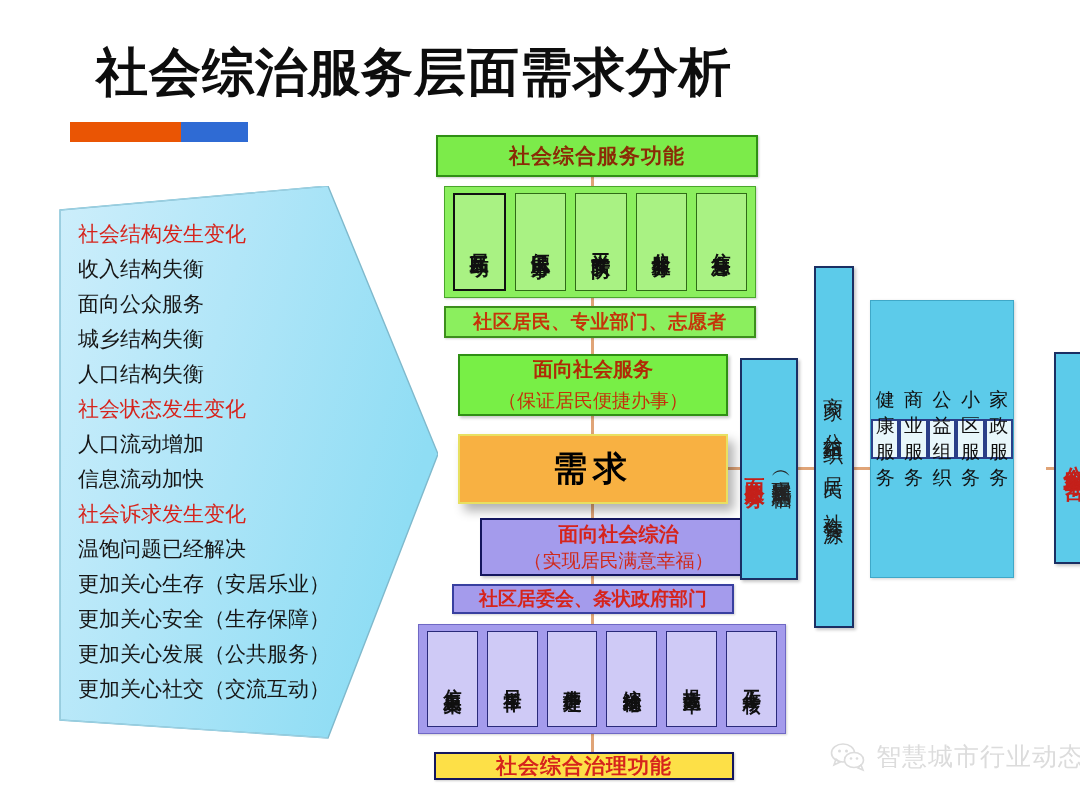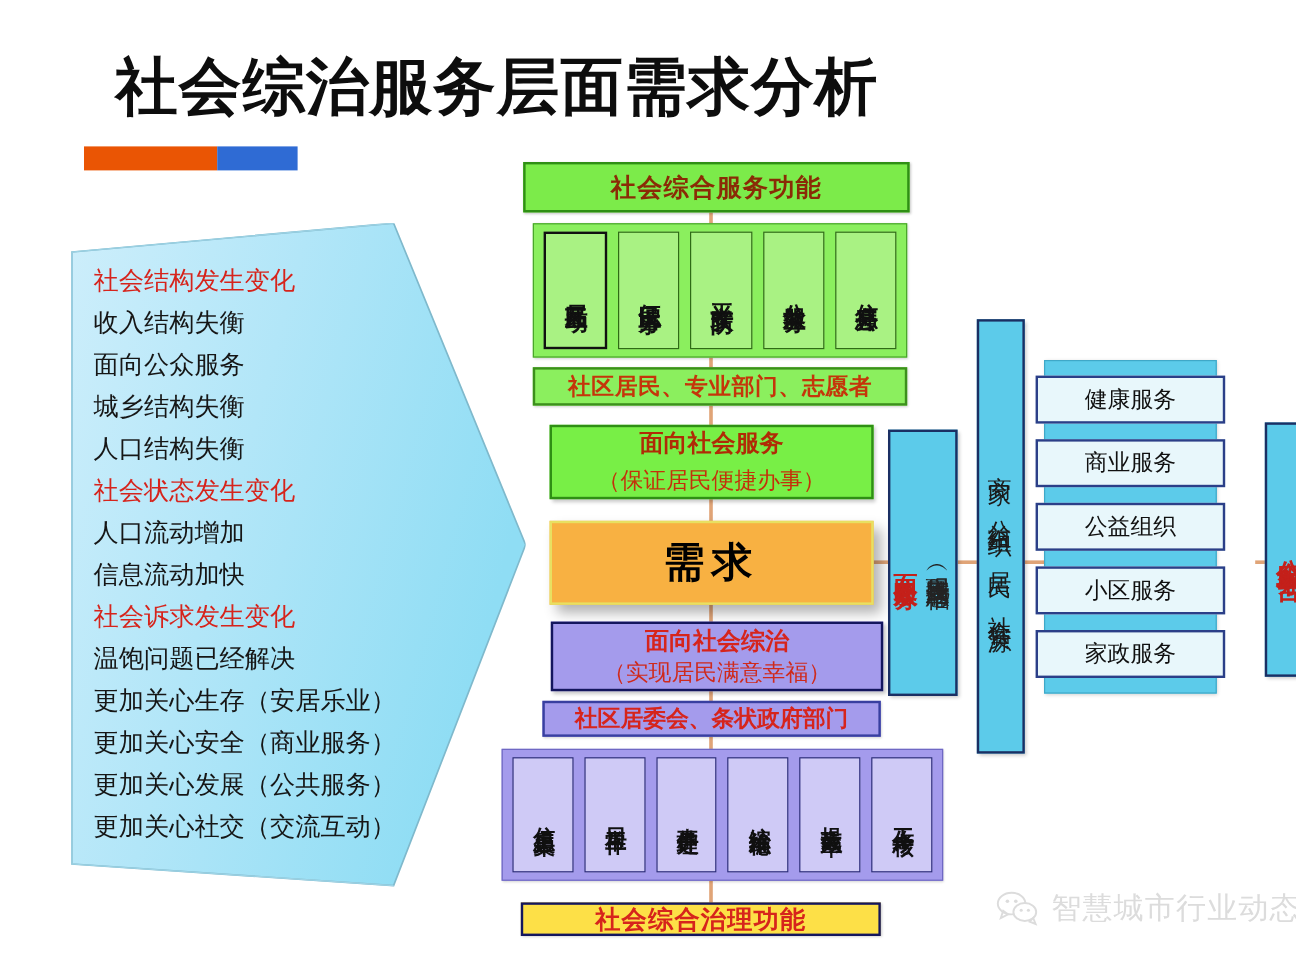--- a/index.html
+++ b/index.html
@@ -83,21 +83,21 @@
   
   .core{
     left:410px;top:434px;width:270px;height:70px;
     background:#f8b142;border:2px solid #e8e061;
     color:#000;font-size:34px;font-weight:700;letter-spacing:6px;
     box-shadow:6px 7px 10px rgba(0,0,0,.30);
   }
 
   
   .p-service{
-    left:411px;top:518px;width:277px;height:58px;
+    left:432px;top:518px;width:277px;height:58px;
     background:#a49bec;border:2px solid #14165e;
     flex-direction:column;gap:0px;
     box-shadow:2px 2px 3px rgba(0,0,0,.22);
   }
   .p-service .t1{color:#d6241c;font-size:20px;font-weight:700;}
   .p-service .t2{color:#cf2a1c;font-size:19px;}
   .p-band{
     left:404px;top:584px;width:282px;height:30px;
     background:#a49bec;border:2px solid #383fa0;
     color:#d6241c;font-size:19px;font-weight:700;
@@ -139,21 +139,21 @@
   .c-actors{
     left:766px;top:266px;width:40px;height:362px;
     background:#5ccbea;border:2px solid #1b2f63;
     color:#1b1b1b;font-size:20px;letter-spacing:4px;
     box-shadow:2px 2px 3px rgba(0,0,0,.22);
   }
   .c-list{
     left:822px;top:300px;width:144px;height:278px;
     background:#5ccbea;border:1px solid #3fa8c8;
     box-shadow:1px 1px 3px rgba(0,0,0,.18);
-    flex-direction:column;justify-content:space-around;padding:6px 0;
+    justify-content:space-around;padding:6px 0;
   }
   .c-item{
     width:154px;height:36px;background:#e8f7fb;border:2px solid #2b3f88;
     display:flex;align-items:center;justify-content:center;
     color:#101010;font-size:19px;
   }
   .c-platform{
     left:1006px;top:352px;width:40px;height:212px;
     background:#5ccbea;border:2px solid #1b2f63;
     color:#c4201a;font-size:21px;font-weight:700;letter-spacing:3px;
@@ -201,21 +201,21 @@
       <div class="ln">收入结构失衡</div>
       <div class="ln">面向公众服务</div>
       <div class="ln">城乡结构失衡</div>
       <div class="ln">人口结构失衡</div>
       <div class="ln red">社会状态发生变化</div>
       <div class="ln">人口流动增加</div>
       <div class="ln">信息流动加快</div>
       <div class="ln red">社会诉求发生变化</div>
       <div class="ln">温饱问题已经解决</div>
       <div class="ln">更加关心生存（安居乐业）</div>
-      <div class="ln">更加关心安全（商业服务）</div>
+      <div class="ln">更加关心安全（生存保障）</div>
       <div class="ln">更加关心发展（公共服务）</div>
       <div class="ln">更加关心社交（交流互动）</div>
     </div>
   </div>
 
   <div class="vline" style="left:543px;top:177px;height:12px;"></div>
   <div class="vline" style="left:543px;top:298px;height:10px;"></div>
   <div class="vline" style="left:543px;top:338px;height:18px;"></div>
   <div class="vline" style="left:543px;top:416px;height:20px;"></div>
   <div class="vline" style="left:543px;top:504px;height:16px;"></div>

